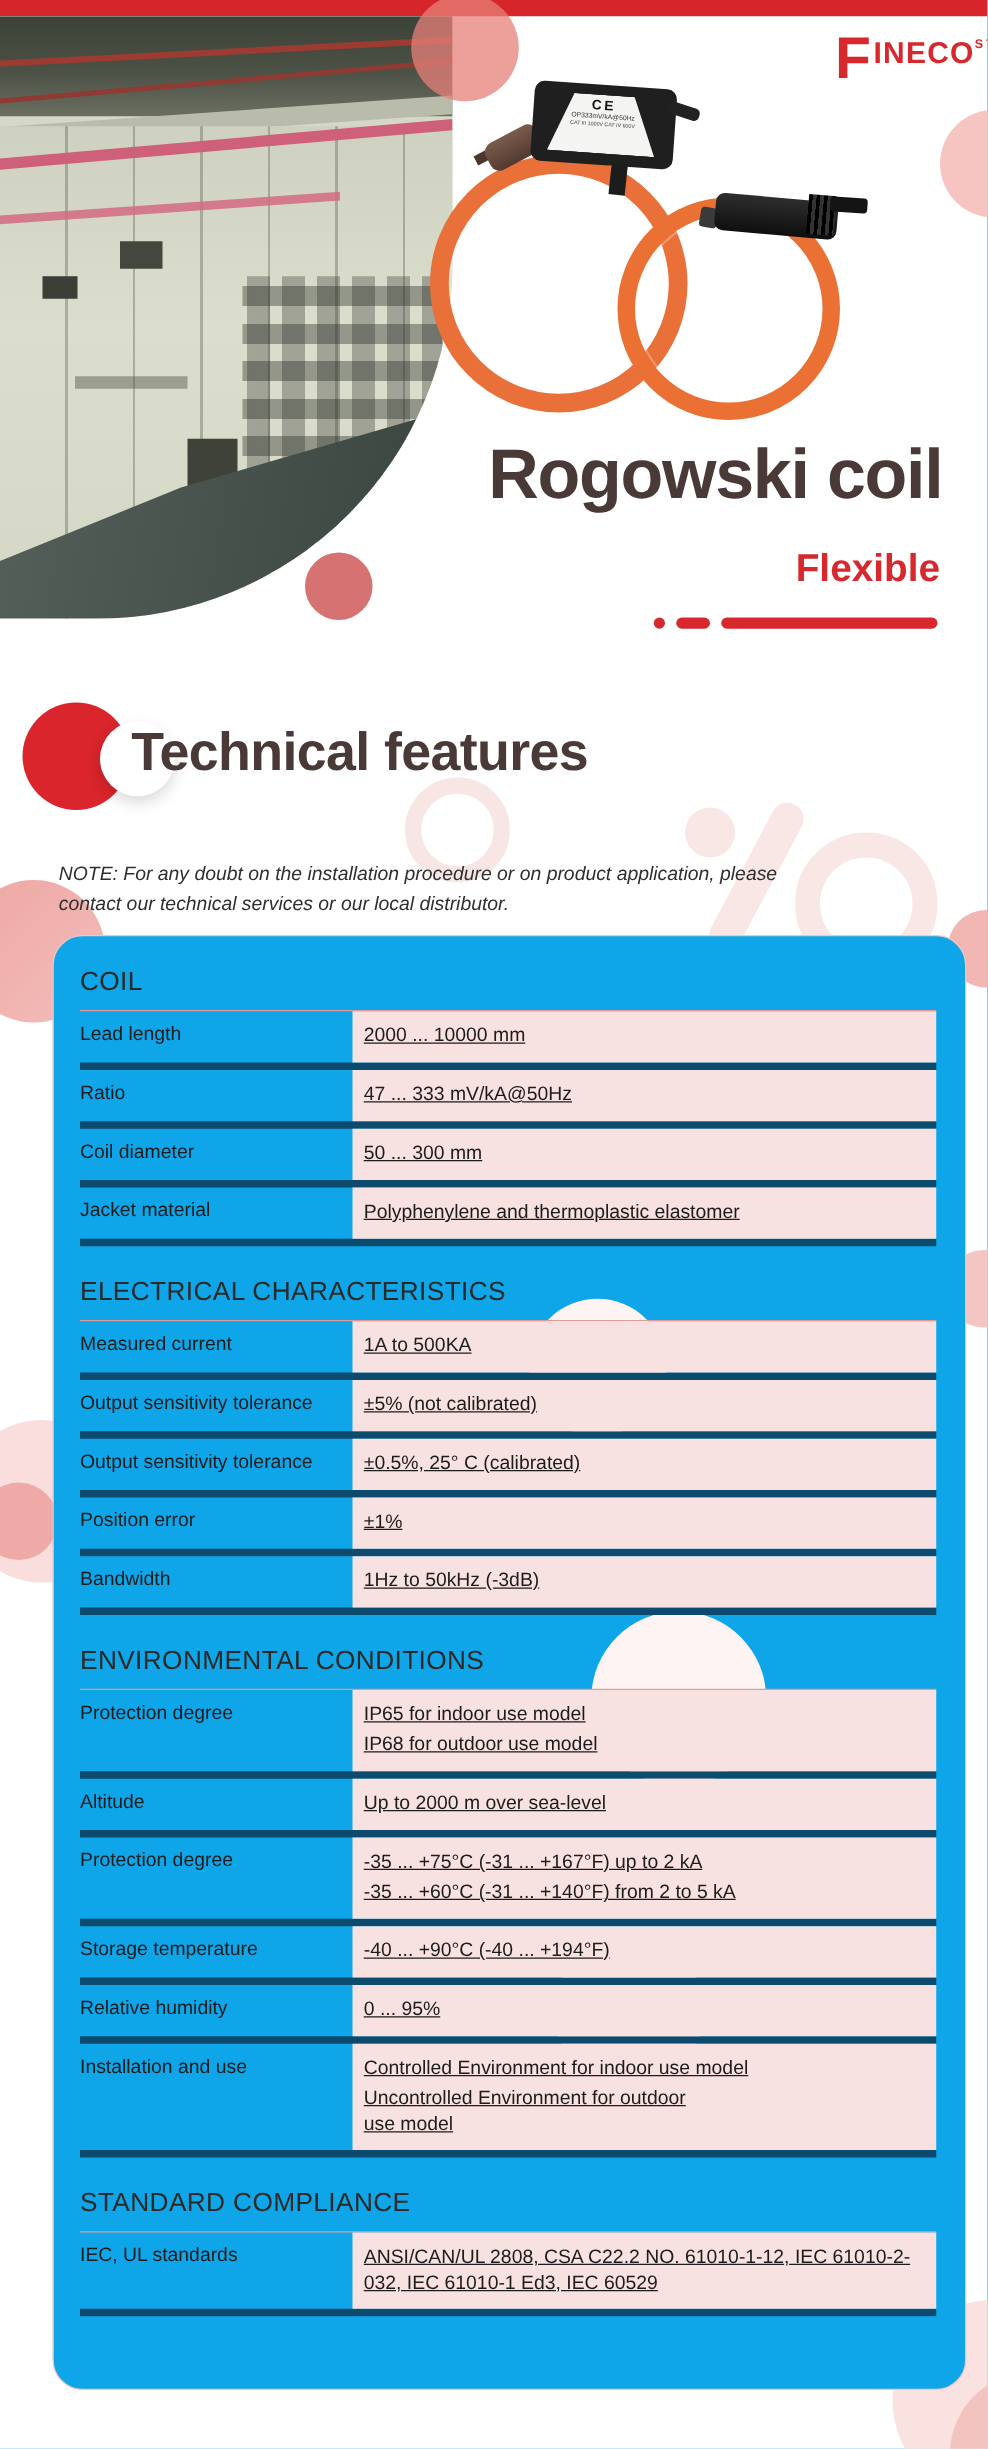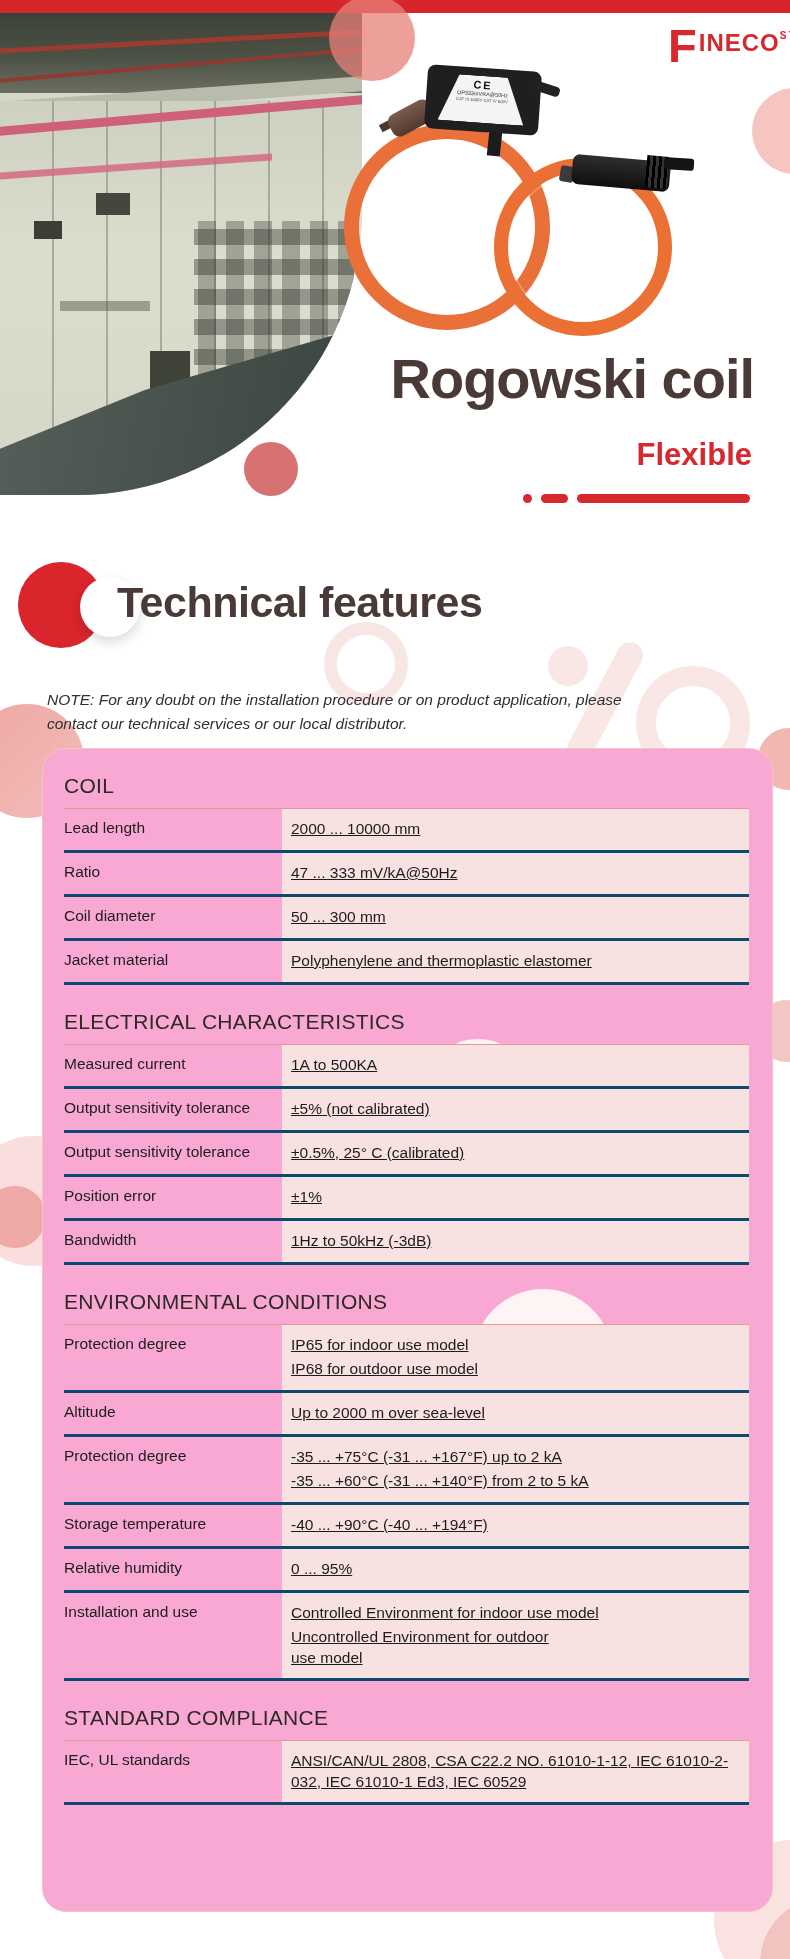--- a/index.html
+++ b/index.html
@@ -95,37 +95,37 @@
   .hero-divider{position:absolute;top:494px;right:40px;display:flex;align-items:center;gap:9px;}
   .dd{background:#d7282e;height:9px;border-radius:4.5px;}
   .dd-dot{width:9px;}
   .dd-short{width:27px;}
   .dd-long{width:173px;}
 
   
   .red-circle{left:18px;top:562px;width:86px;height:86px;background:#d9252b;}
   .white-circle{left:80px;top:577px;width:60px;height:60px;background:#fff;
       box-shadow:0 5px 12px rgba(0,0,0,0.15);}
-  .tech-title{position:absolute;left:117px;top:578px;margin:0;font-size:43px;font-weight:bold;
+  .tech-title{position:absolute;left:105px;top:578px;margin:0;font-size:43px;font-weight:bold;
       color:#4a3a37;letter-spacing:-0.5px;}
 
   
   .note{position:absolute;left:47px;top:688px;width:712px;margin:0;font-size:15.5px;font-style:italic;
       color:#2f2f2f;line-height:1.55;white-space:pre-line;}
 
   
-  .card{position:absolute;left:42px;top:748px;width:731px;height:1164px;background:#f9a8d4;
+  .card{position:absolute;left:42px;top:748px;width:731px;height:1164px;background:#0ea5e9;
       border:1.5px solid #efc6c4;border-radius:24px;box-sizing:border-box;overflow:hidden;}
   .card-deco1{left:380px;top:290px;width:110px;height:110px;background:#fdf4f3;}
   .card-deco2{left:430px;top:540px;width:140px;height:140px;background:#fdf4f3;}
   .card-deco3{left:400px;top:800px;width:120px;height:120px;background:#fcf1f0;}
   .card-inner{position:relative;z-index:1;padding:0 23px 0 21px;}
   .sec-title{font-size:21px;color:#2d2926;letter-spacing:.3px;padding:25px 0 10px 0;}
   .sec-underline{border-top:1.3px solid #df9b98;}
-  .row{display:flex;align-items:flex-start;border-bottom:3px solid #0c4a6e;}
+  .row{display:flex;align-items:flex-start;border-bottom:6px solid #0c4a6e;}
   .row-label{width:212px;flex:none;padding:10px 6px 10px 0;font-size:15.5px;color:#1c1c1c;}
   .row-value{flex:1;background:#f8e2e1;padding:8px 10px 8px 9px;font-size:15.5px;color:#1c1c1c;min-height:25px;}
   .val-line{white-space:pre-line;padding:2px 0;line-height:1.32;text-decoration:underline;}
 </style>
 </head>
 <body>
 
 <div class="topbar"></div>
 
 <div class="photo">

